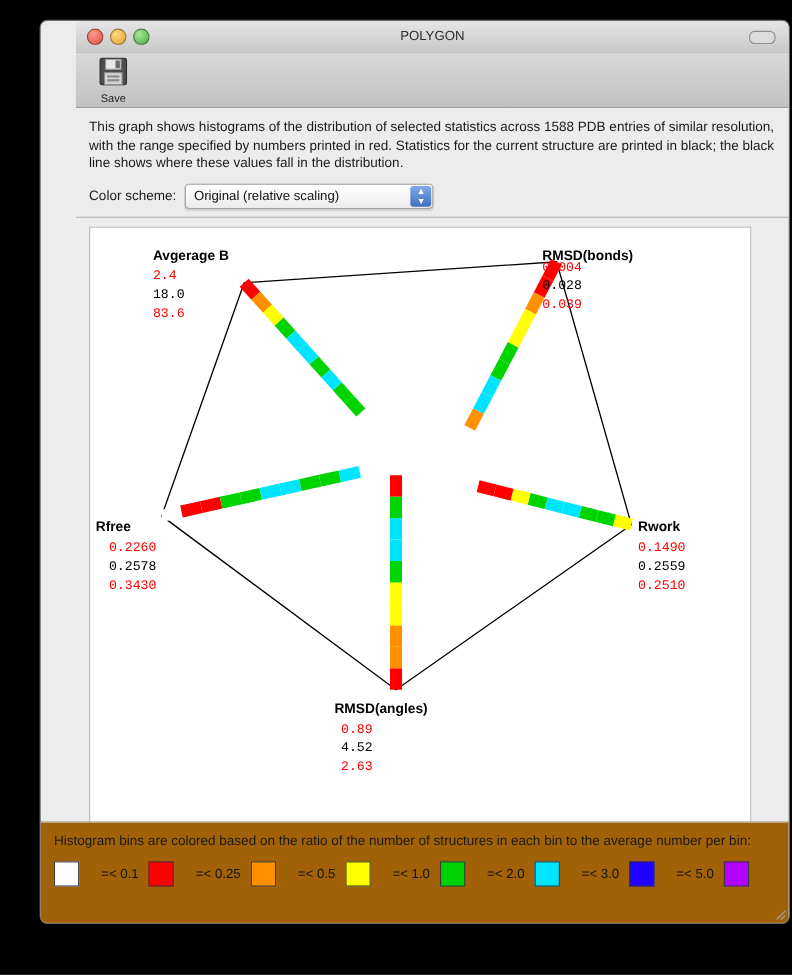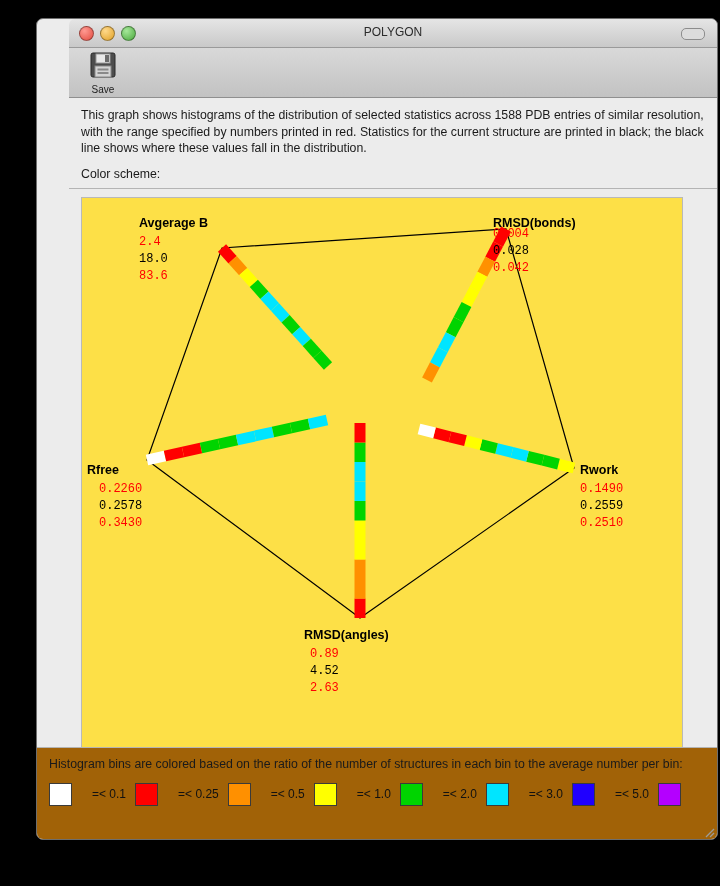--- a/index.html
+++ b/index.html
@@ -143,21 +143,21 @@
     line-height: 9px;
     text-align: center;
   }
 
   
   #graph-area {
     position: relative;
     margin: 8px 12px 0 12px;
     width: 600px;
     height: 551px;
-    background: #fde047;
+    background: #ffffff;
     border: 1px solid #b9b9b9;
     overflow: hidden;
   }
   #graph-svg { position: absolute; left: 0; top: 0; }
 
   .axis-label {
     position: absolute;
     font-size: 12.5px;
     font-weight: bold;
     color: #000;
@@ -246,20 +246,27 @@
       <span class="label">Save</span>
     </div>
   </div>
 
   <div id="desc-panel">
     <div id="desc-text">This graph shows histograms of the distribution of selected statistics across 1588 PDB entries of similar resolution, with the range specified by numbers printed in red.  Statistics for the current structure are printed in black; the black line shows where these values fall in the distribution.</div>
   </div>
 
   <div id="scheme-row">
     <span id="scheme-label">Color scheme:</span>
+    <div id="scheme-select">
+      <span class="value">Original (relative scaling)</span>
+      <div id="scheme-arrows">
+        <div>▲</div>
+          <div>▼</div>
+      </div>
+    </div>
   </div>
 
   <div id="graph-area">
     <svg id="graph-svg" width="600" height="551" viewBox="0 0 600 551">
 
       <polygon points="140,50 424,31 492,270 278,420 65,262" fill="none" stroke="#000000" stroke-width="1.2"></polygon>
 
       <g>
         <line x1="140" y1="50" x2="150.6" y2="61.8" stroke="#ff0000" stroke-width="11"></line>
         <line x1="150.6" y1="61.8" x2="161.2" y2="73.6" stroke="#ff9000" stroke-width="11"></line>
@@ -330,21 +337,21 @@
     <div class="axis-values" style="left:57px; top:36px;">
       <div class="v-red">2.4</div>
       <div class="v-black">18.0</div>
       <div class="v-red">83.6</div>
     </div>
 
     <div class="axis-label" style="left:411px; top:18px;">RMSD(bonds)</div>
     <div class="axis-values" style="left:411px; top:28px;">
       <div class="v-red">0.004</div>
       <div class="v-black">0.028</div>
-      <div class="v-red">0.042</div>
+      <div class="v-red">0.039</div>
     </div>
 
     <div class="axis-label" style="left:498px; top:265px;">Rwork</div>
     <div class="axis-values" style="left:498px; top:283px;">
       <div class="v-red">0.1490</div>
       <div class="v-black">0.2559</div>
       <div class="v-red">0.2510</div>
     </div>
 
     <div class="axis-label" style="left:222px; top:430px;">RMSD(angles)</div>

